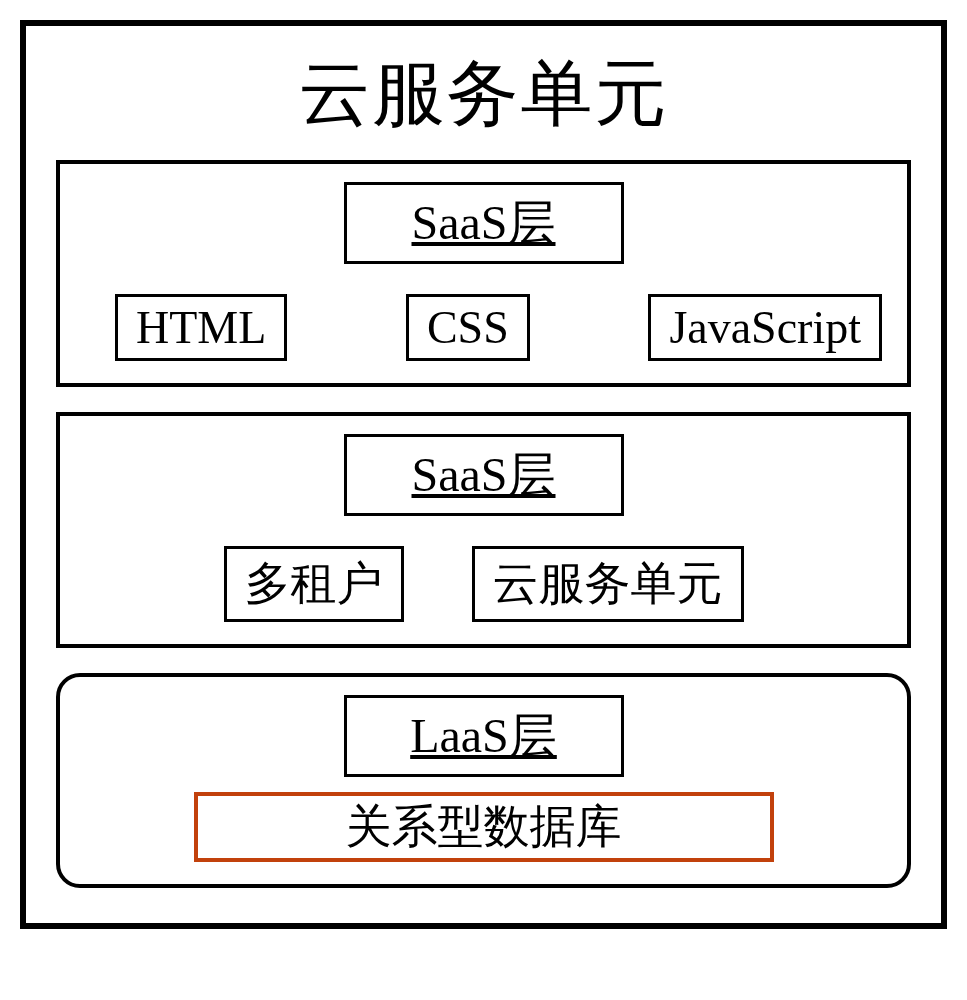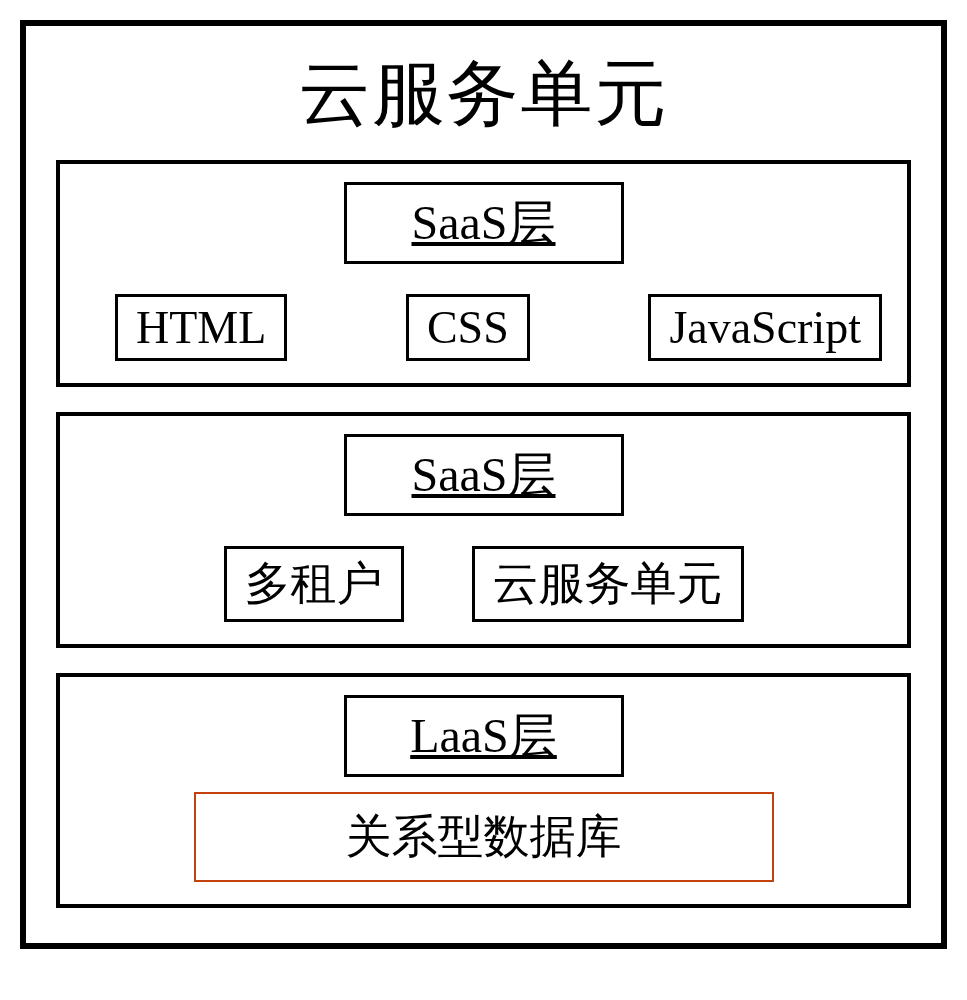--- a/index.html
+++ b/index.html
@@ -25,20 +25,21 @@
       margin-bottom: 18px;
       letter-spacing: 2px;
     }
     .layer-block {
       border: 4px solid #000;
       padding: 18px 25px 22px 25px;
       margin-bottom: 25px;
     }
     .layer-block:last-child {
       margin-bottom: 0;
+      border-radius: 24px;
     }
     .layer-title-box {
       border: 3px solid #000;
       display: block;
       margin: 0 auto 30px auto;
       padding: 6px 25px;
       font-size: 48px;
       text-align: center;
       width: fit-content;
       min-width: 280px;
@@ -56,22 +57,22 @@
       padding: 0 30px;
     }
     .item-box {
       border: 3px solid #000;
       padding: 4px 18px;
       font-size: 46px;
       text-align: center;
       white-space: nowrap;
     }
     .item-box-wide {
-      border: 2px solid #c2410c;
-      padding: 12px 18px;
+      border: 4px solid #c2410c;
+      padding: 0 18px;
       font-size: 46px;
       text-align: center;
       flex: 0 0 auto;
       min-width: 580px;
       margin: 0 auto;
     }
     .single-item-row {
       display: flex;
       justify-content: center;
     }

